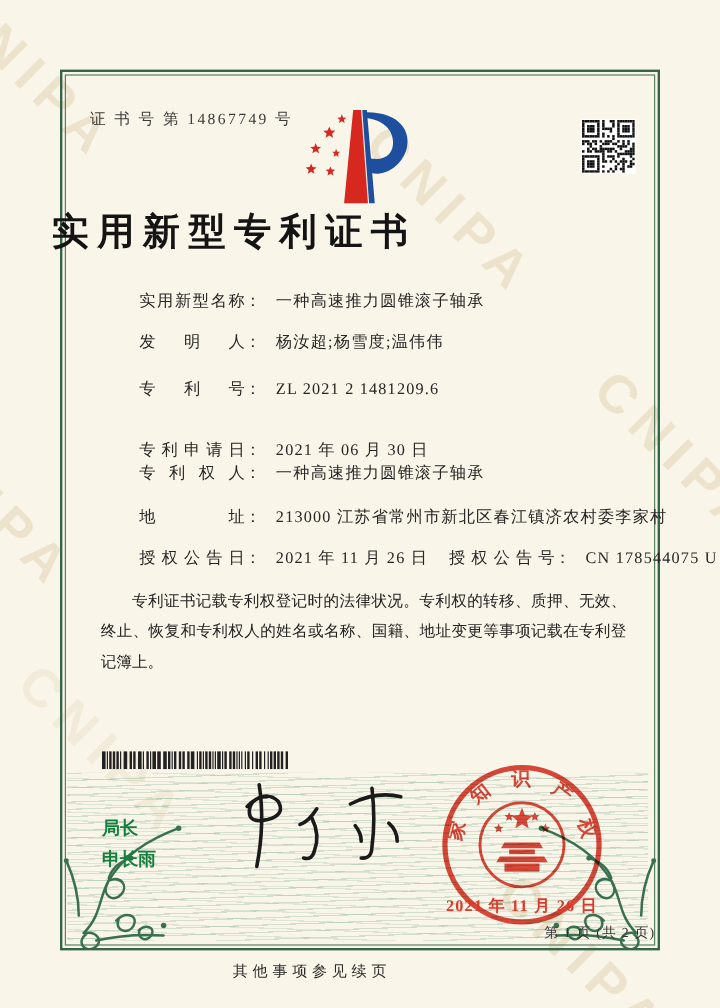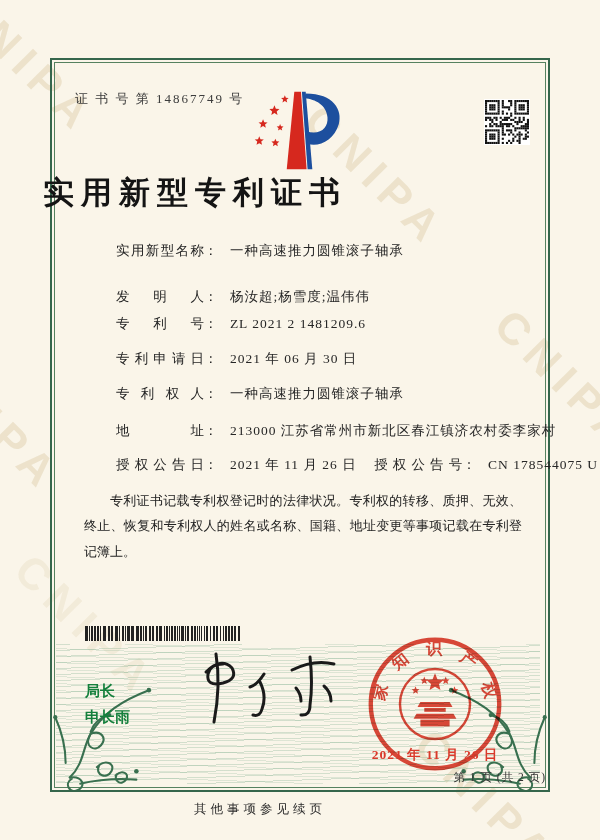--- a/index.html
+++ b/index.html
@@ -353,29 +353,29 @@
       <rect x="32" y="40" width="2" height="2"></rect>
     </g>
 </svg>
 
 <div class="title">实用新型专利证书</div>
 
 <div class="field-row" style="top:242px">
   <span class="flabel">实用新型名称</span><span class="fcolon">：</span>
   <span class="fvalue">一种高速推力圆锥滚子轴承</span>
 </div>
-<div class="field-row" style="top:288px">
+<div class="field-row" style="top:276px">
   <span class="flabel">发明人</span><span class="fcolon">：</span>
   <span class="fvalue">杨汝超;杨雪度;温伟伟</span>
 </div>
 <div class="field-row" style="top:315px">
   <span class="flabel">专利号</span><span class="fcolon">：</span>
   <span class="fvalue">ZL 2021 2 1481209.6</span>
 </div>
-<div class="field-row" style="top:350px">
+<div class="field-row" style="top:366px">
   <span class="flabel">专利申请日</span><span class="fcolon">：</span>
   <span class="fvalue">2021 年 06 月 30 日</span>
 </div>
 <div class="field-row" style="top:385px">
   <span class="flabel">专利权人</span><span class="fcolon">：</span>
   <span class="fvalue">一种高速推力圆锥滚子轴承</span>
 </div>
 <div class="field-row" style="top:422px">
   <span class="flabel">地址</span><span class="fcolon">：</span>
   <span class="fvalue">213000 江苏省常州市新北区春江镇济农村委李家村</span>

